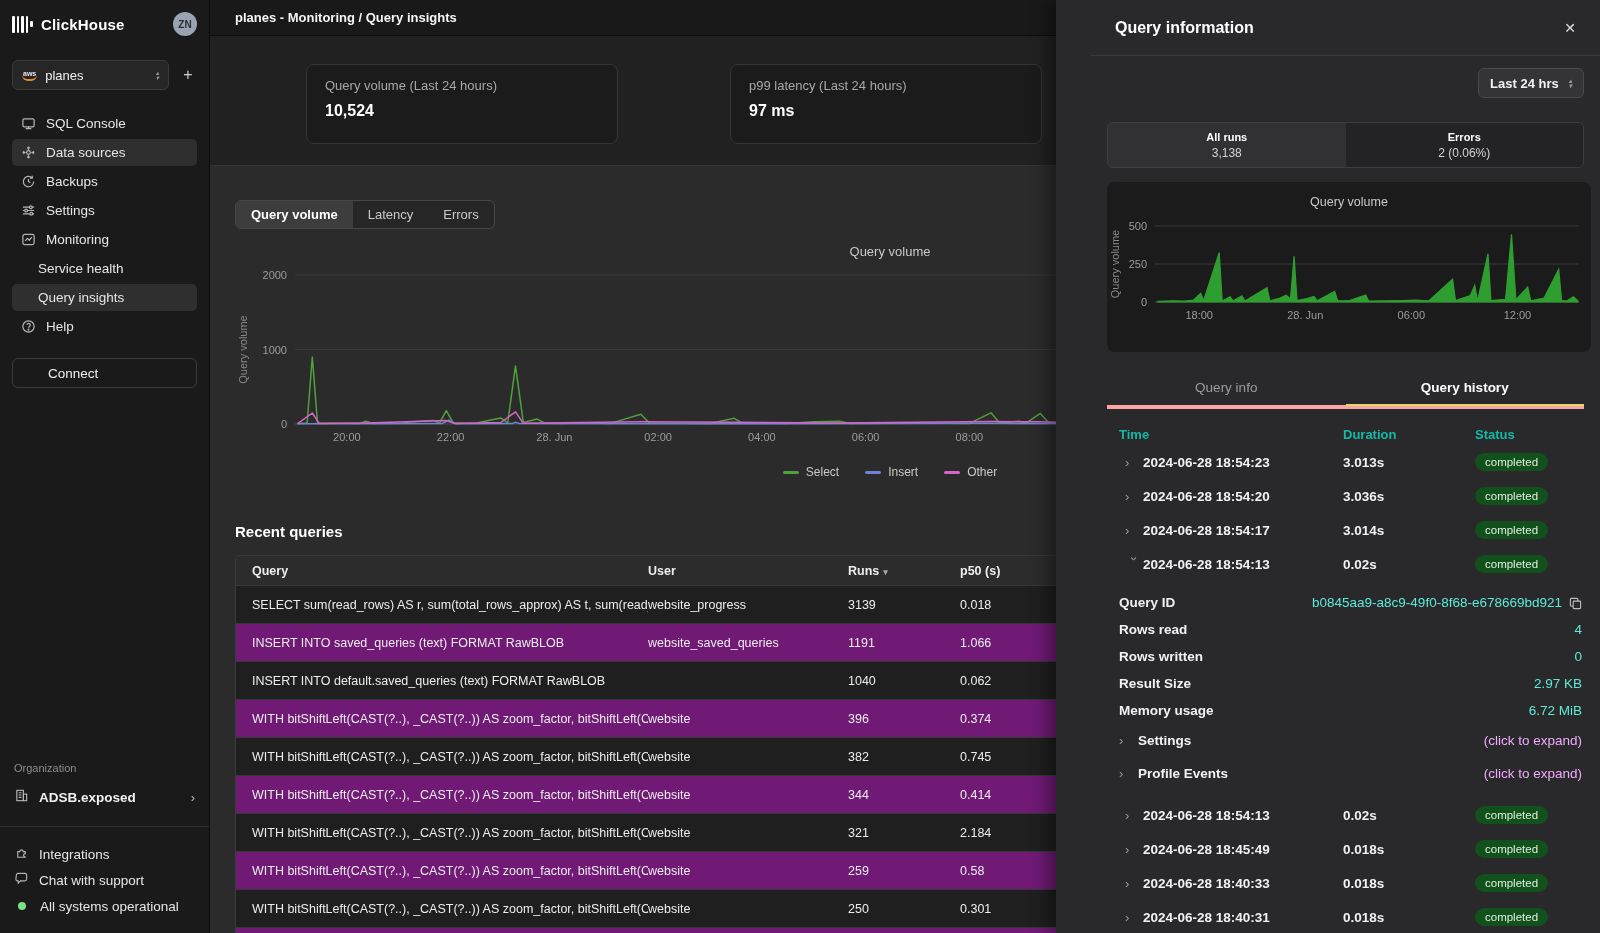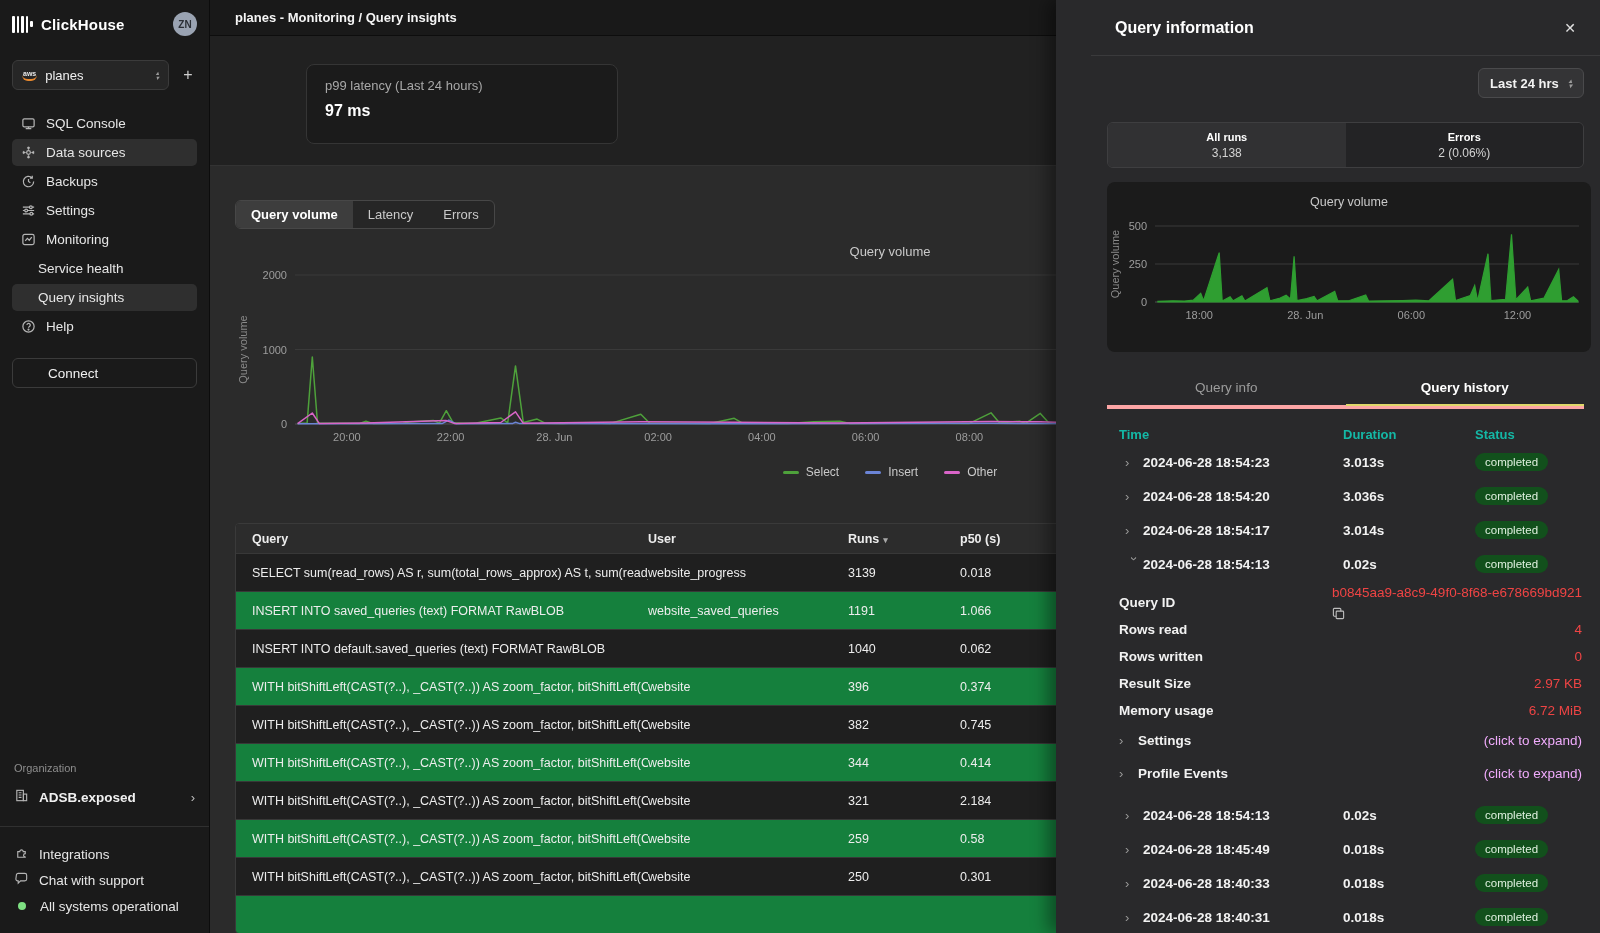--- a/index.html
+++ b/index.html
@@ -67,21 +67,21 @@
   .legend { display:flex; justify-content:center; gap:26px; margin-top:4px; }
   .legend-item { display:flex; align-items:center; gap:7px; color:#c9c9c9; font-size:12px; }
   .legend-swatch { width:16px; height:3px; border-radius:2px; }
   .recent { width:1310px; margin-top:44px; }
   .recent-title { font-size:15px; font-weight:bold; color:#fff; margin-bottom:15px; }
   .qtable { border:1px solid #3a3a3a; border-radius:4px; overflow:hidden; background:#202020; }
   .thead { display:flex; align-items:center; height:29px; background:#2c2c2c;
     font-size:12.5px; font-weight:bold; color:#ededed; }
   .tr { display:flex; align-items:center; height:38px; font-size:12.5px; color:#ededed;
     border-top:1px solid #383838; cursor:pointer; }
-  .tr.odd { background:#1f1f1f; } .tr.even { background:#15803d; }
+  .tr.odd { background:#1f1f1f; } .tr.even { background:#701a75; }
   .c-query { width:412px; padding-left:16px; white-space:nowrap; overflow:hidden; }
   .c-user { width:200px; } .c-runs { width:112px; } .c-p50 { width:130px; }
   .sort-arrow { color:#a8a8a8; font-size:9px; margin-left:4px; }
   
   .panel { position:absolute; left:1056px; top:0; width:544px; height:100%;
     background:#29292b; box-shadow:-8px 0 16px rgba(0,0,0,.4);padding-left:35px; }
   .panel-header { height:56px; border-bottom:1px solid #3a3a3c; display:flex; align-items:center;
     justify-content:space-between; padding:0 24px; }
   .panel-title { font-size:16px; font-weight:bold; color:#fff; }
   .panel-close { color:#e0e0e0; font-size:14px; cursor:pointer; }
@@ -105,21 +105,21 @@
   .hist-rows { margin-top:3px; }
   .hist-row { display:flex; align-items:center; height:34px; padding-left:18px; font-size:13.5px; cursor:pointer; }
   .hr-chev { width:18px; color:#9a9a9a; font-size:13px; }
   .hr-chev.open { transform:rotate(90deg) translateX(1px); width:18px; display:inline-block; }
   .hr-time { width:200px; font-weight:bold; color:#f2f2f2; }
   .hr-dur { width:132px; font-weight:bold; color:#f2f2f2; }
   .pill { background:#12501c; color:#dff0df; font-size:11.5px; padding:3px 10px; border-radius:10px; }
   .detail { margin:8px 0 8px 0; }
   .d-row { display:flex; justify-content:space-between; align-items:center; height:27px; padding:0 2px 0 12px; font-size:13.5px; }
   .d-key { font-weight:bold; color:#f2f2f2; }
-  .d-val { color:#ef4444; display:flex; align-items:flex-start; gap:7px;flex-direction:column; }
+  .d-val { color:#5eead4; display:flex; align-items:flex-end; gap:7px; }
   .copy-icon { cursor:pointer; display:flex; }
   .copy-icon svg { stroke:#bdbdbd; }
   .x-row { display:flex; align-items:center; height:33px; padding:0 2px 0 12px; font-size:13.5px; cursor:pointer; }
   .x-chev { width:19px; color:#9a9a9a; font-size:13px; }
   .x-key { font-weight:bold; color:#f2f2f2; }
   .x-val { margin-left:auto; color:#f0abfc; }
   svg.chart text { font-family:"Liberation Sans", sans-serif; }
 </style>
 </head>
 <body>
@@ -265,20 +265,24 @@
     <span>All systems operational</span>
   </div>
 </div>
 
 <div class="main">
   <div class="crumb-bar">
     <span>planes - Monitoring / Query insights</span>
   </div>
 
   <div class="hero">
+    <div class="stat-card">
+      <div class="stat-label">Query volume (Last 24 hours)</div>
+      <div class="stat-value">10,524</div>
+    </div>
     <div class="stat-card">
       <div class="stat-label">p99 latency (Last 24 hours)</div>
       <div class="stat-value">97 ms</div>
     </div>
   </div>
 
   <div class="content">
     <div class="tab-strip">
       <div class="tab selected">Query volume</div>
       <div class="tab">Latency</div>
@@ -317,20 +321,21 @@
           <span>Insert</span>
         </div>
         <div class="legend-item">
           <span class="legend-swatch" style="background: rgb(217, 100, 200);"></span>
           <span>Other</span>
         </div>
       </div>
     </div>
 
     <div class="recent">
+      <div class="recent-title">Recent queries</div>
       <div class="qtable">
         <div class="thead">
           <div class="c-query">Query</div>
           <div class="c-user">User</div>
           <div class="c-runs">
             <span>Runs</span><span class="sort-arrow">▾</span>
           </div>
           <div class="c-p50">p50 (s)</div>
         </div>
         <div id="qtbody">

